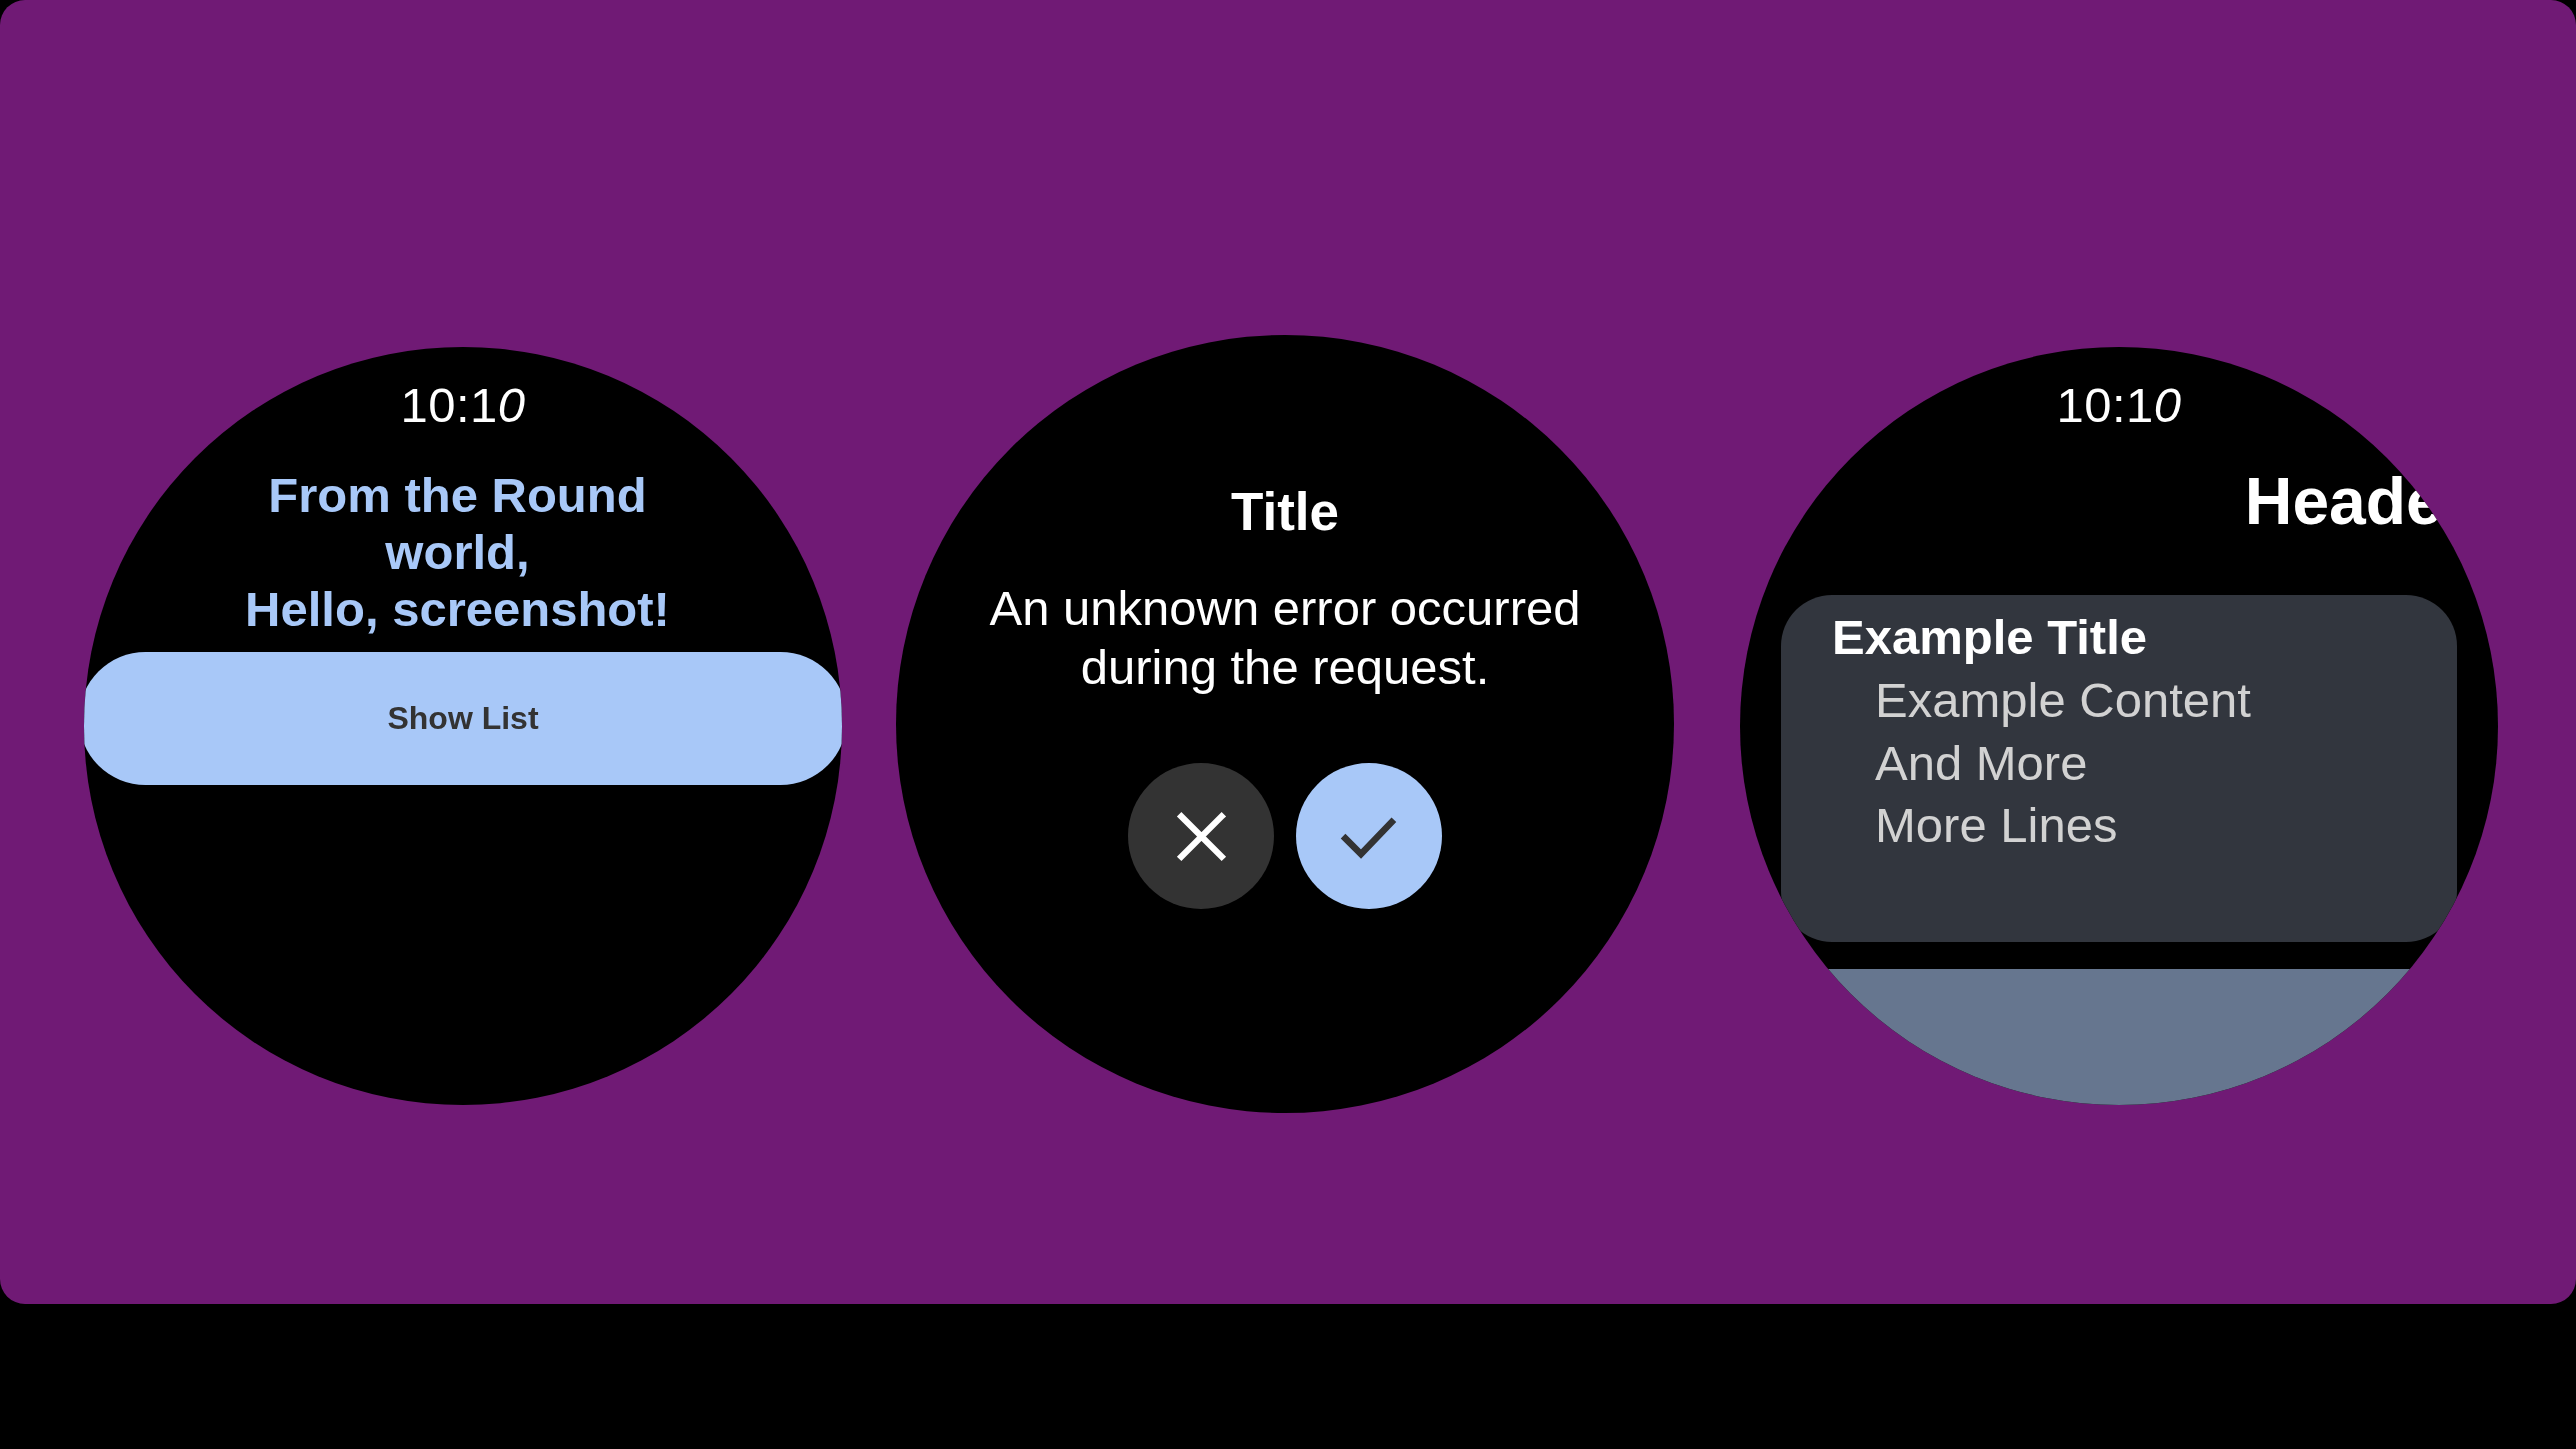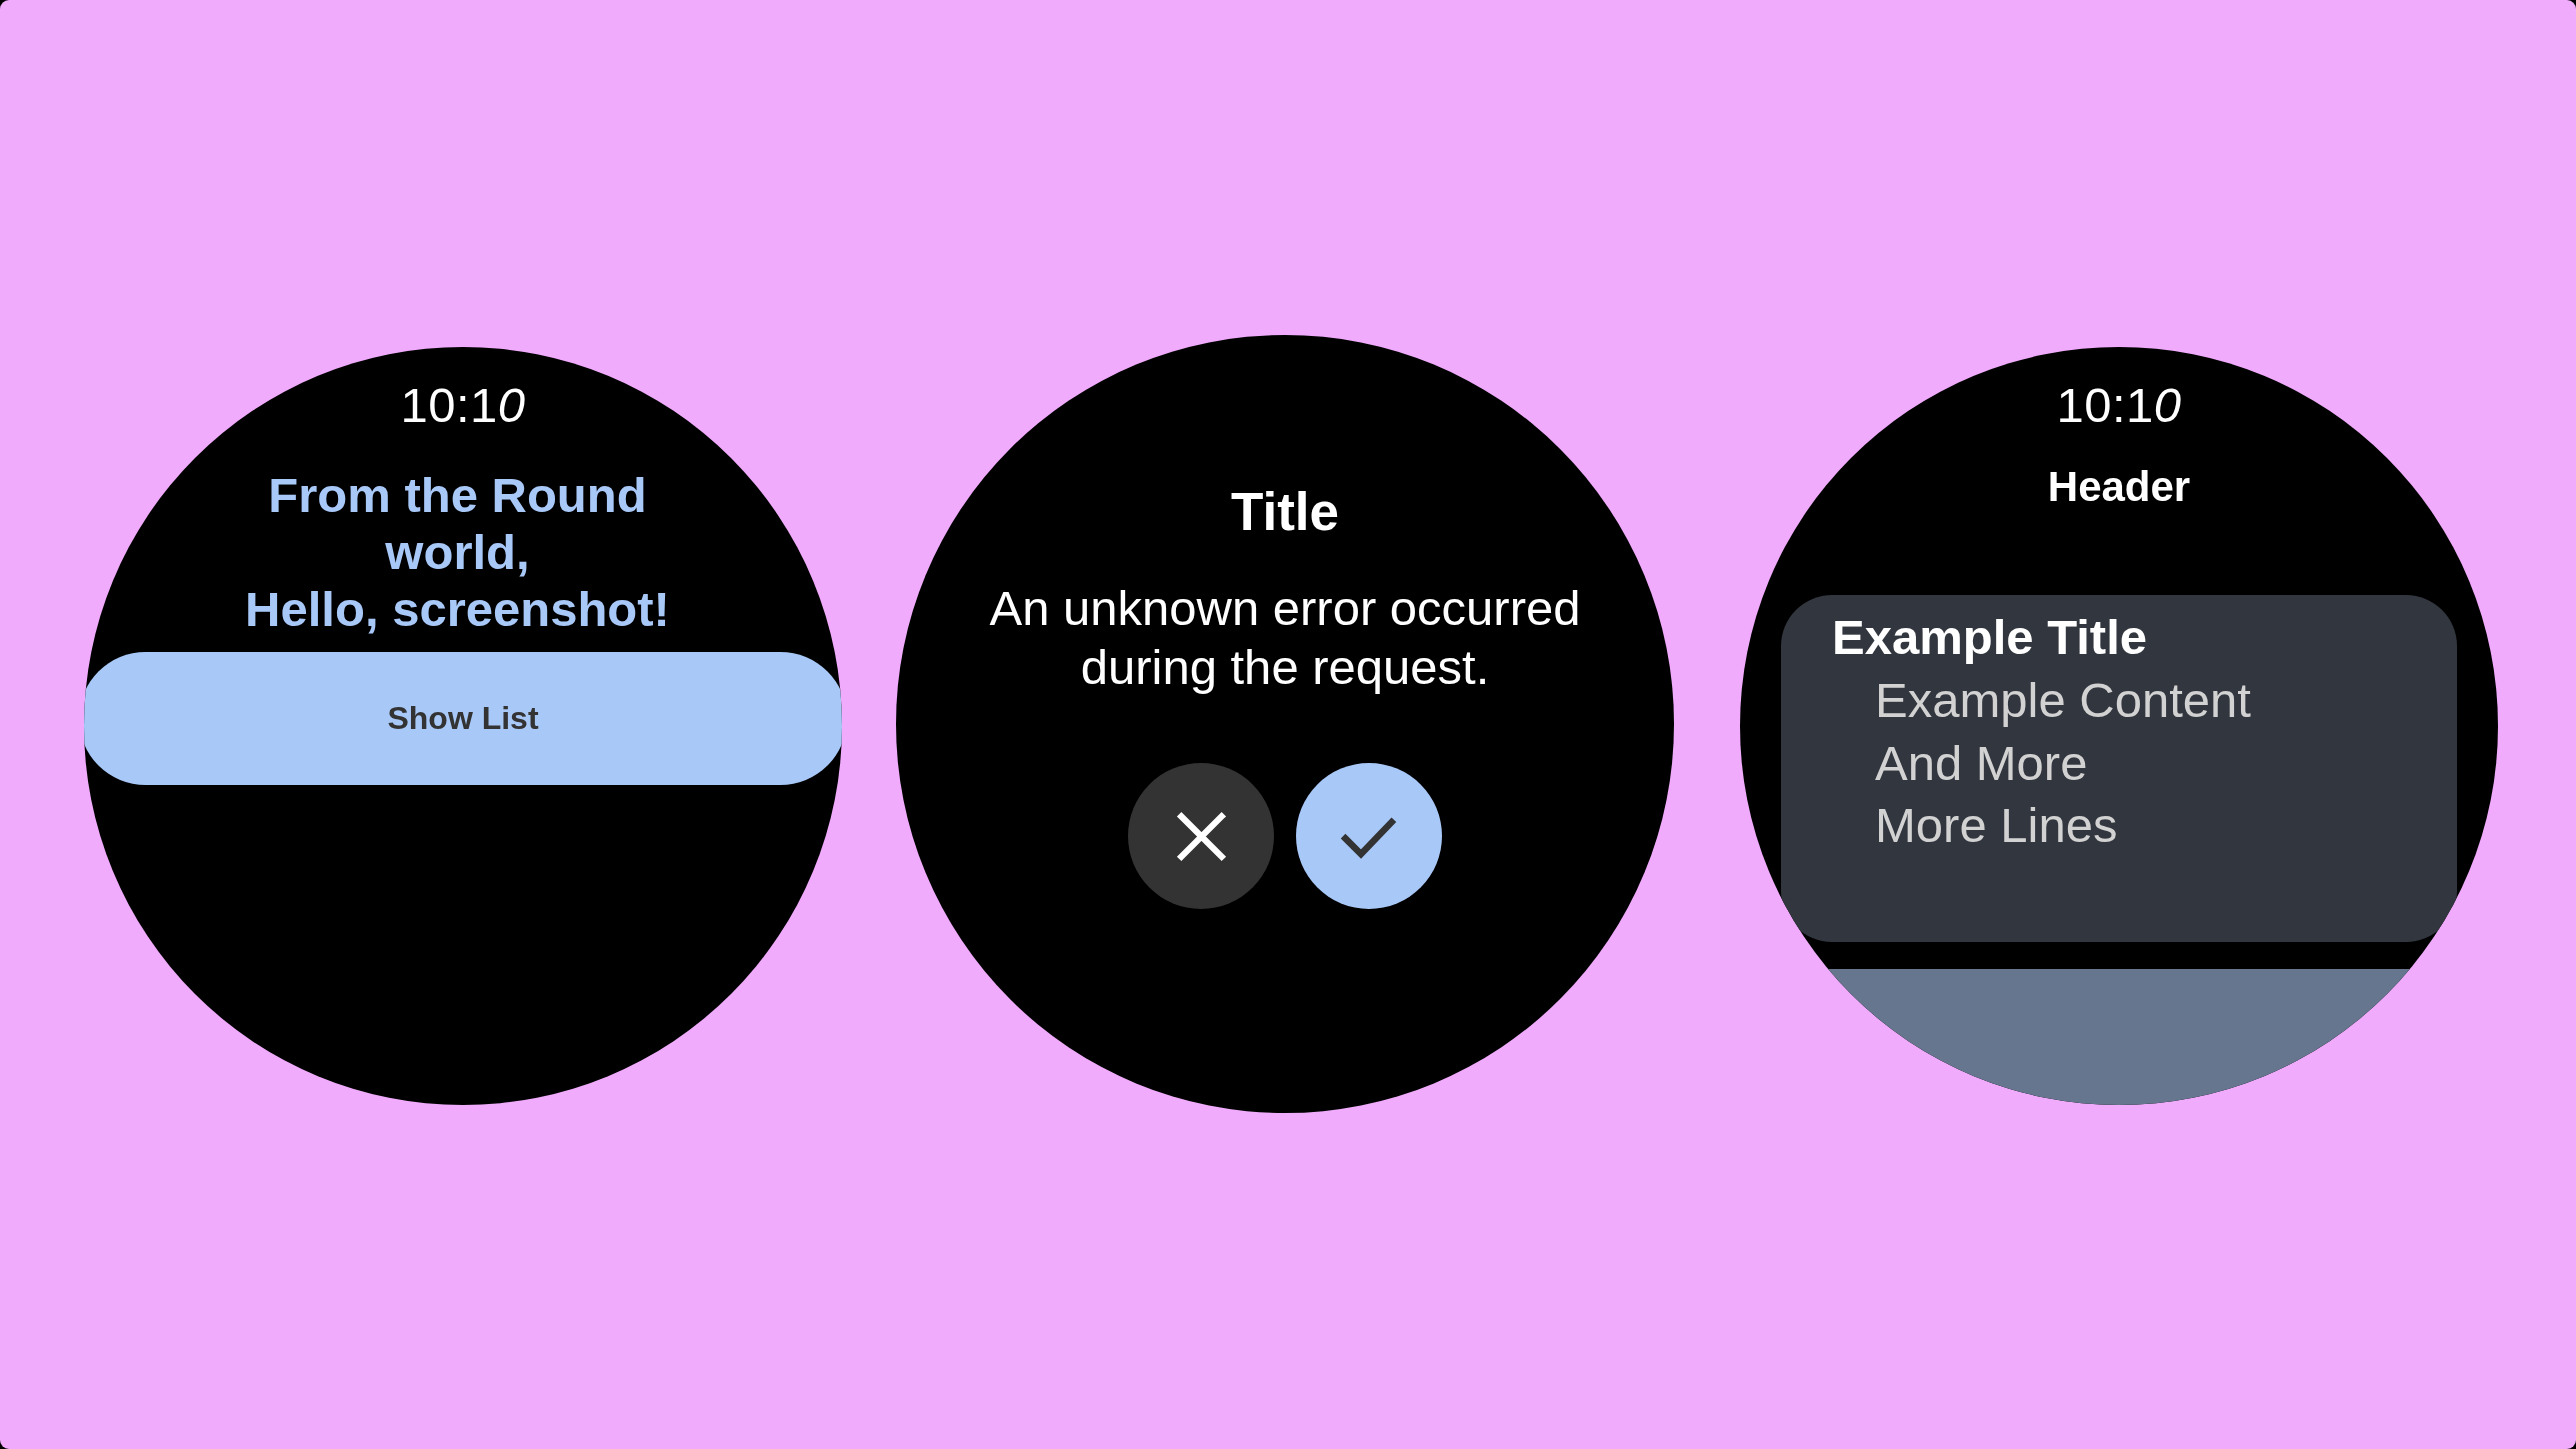--- a/index.html
+++ b/index.html
@@ -8,23 +8,23 @@
     background: #000000;
   }
   body {
     width: 2576px;
     height: 1449px;
     overflow: hidden;
   }
   #page {
     position: relative;
     width: 2576px;
-    height: 1449px;
-    background: #f0abfc;
-    border-radius: 9px;
+    height: 1304px;
+    background: #701a75;
+    border-radius: 25px;
     overflow: hidden;
     font-family: "Liberation Sans", sans-serif;
     -webkit-font-smoothing: antialiased;
   }
 
   
   .watch {
     position: absolute;
     border-radius: 50%;
     background: #000000;
@@ -148,23 +148,23 @@
     width: 758px;
     height: 758px;
   }
   #watch-right .time { top: 29.5px; }
 
   .screen-header {
     position: absolute;
     left: 29.5px;
     right: 29.5px;
     top: 116px;
-    text-align: center;
-    color: #ffffff;
-    font-size: 42px;
+    text-align: right;
+    color: #ffffff;
+    font-size: 66px;
     font-weight: bold;
   }
 
   
   .scroll-bg {
     position: absolute;
     left: 0;
     right: 0;
     top: 622px;
     bottom: 0;

